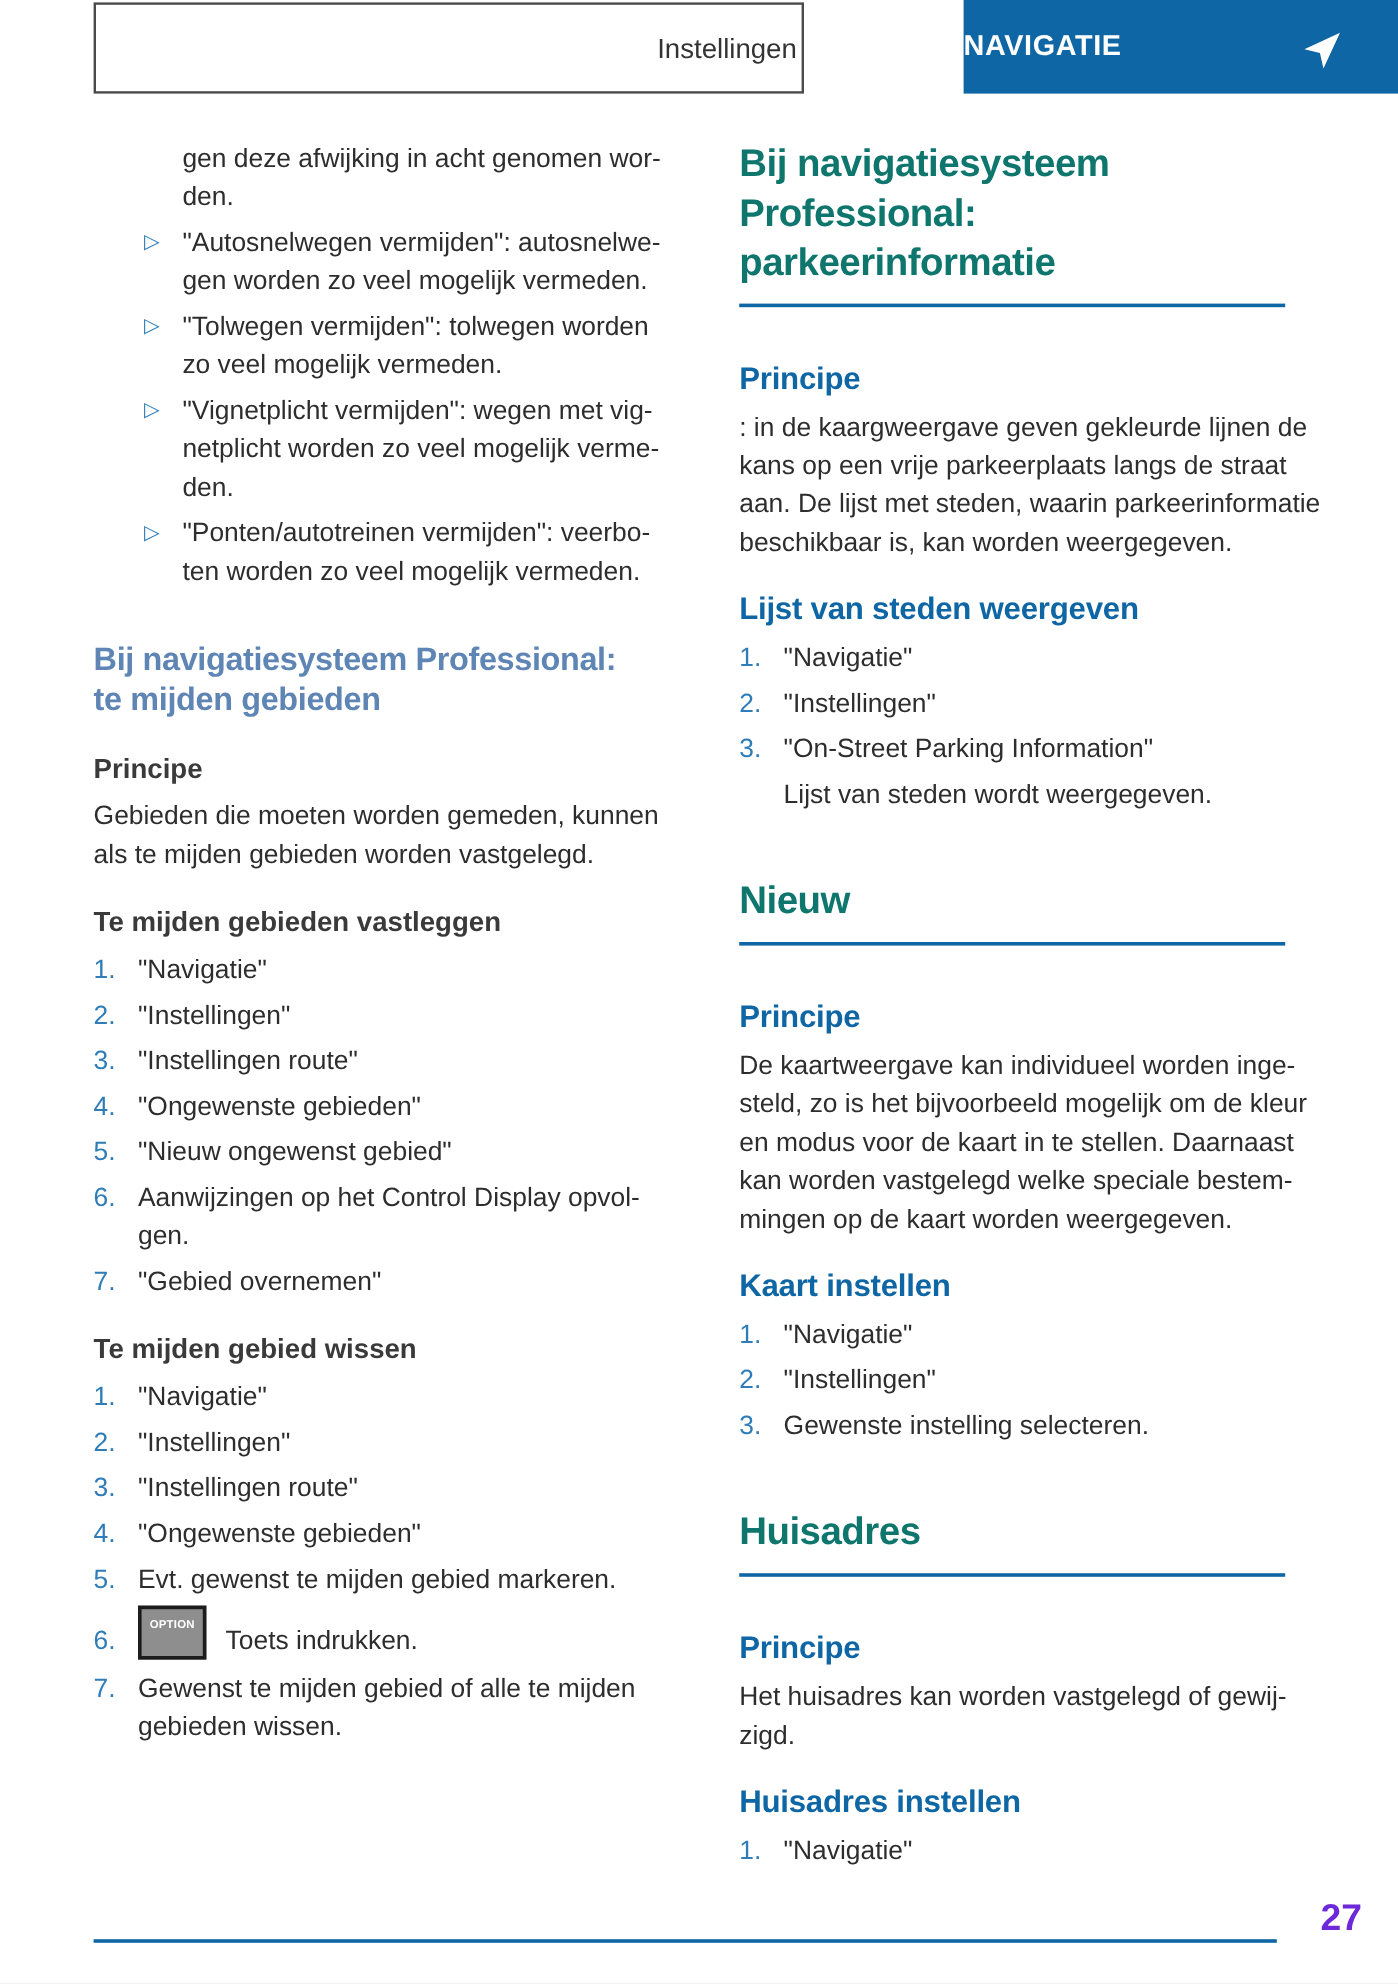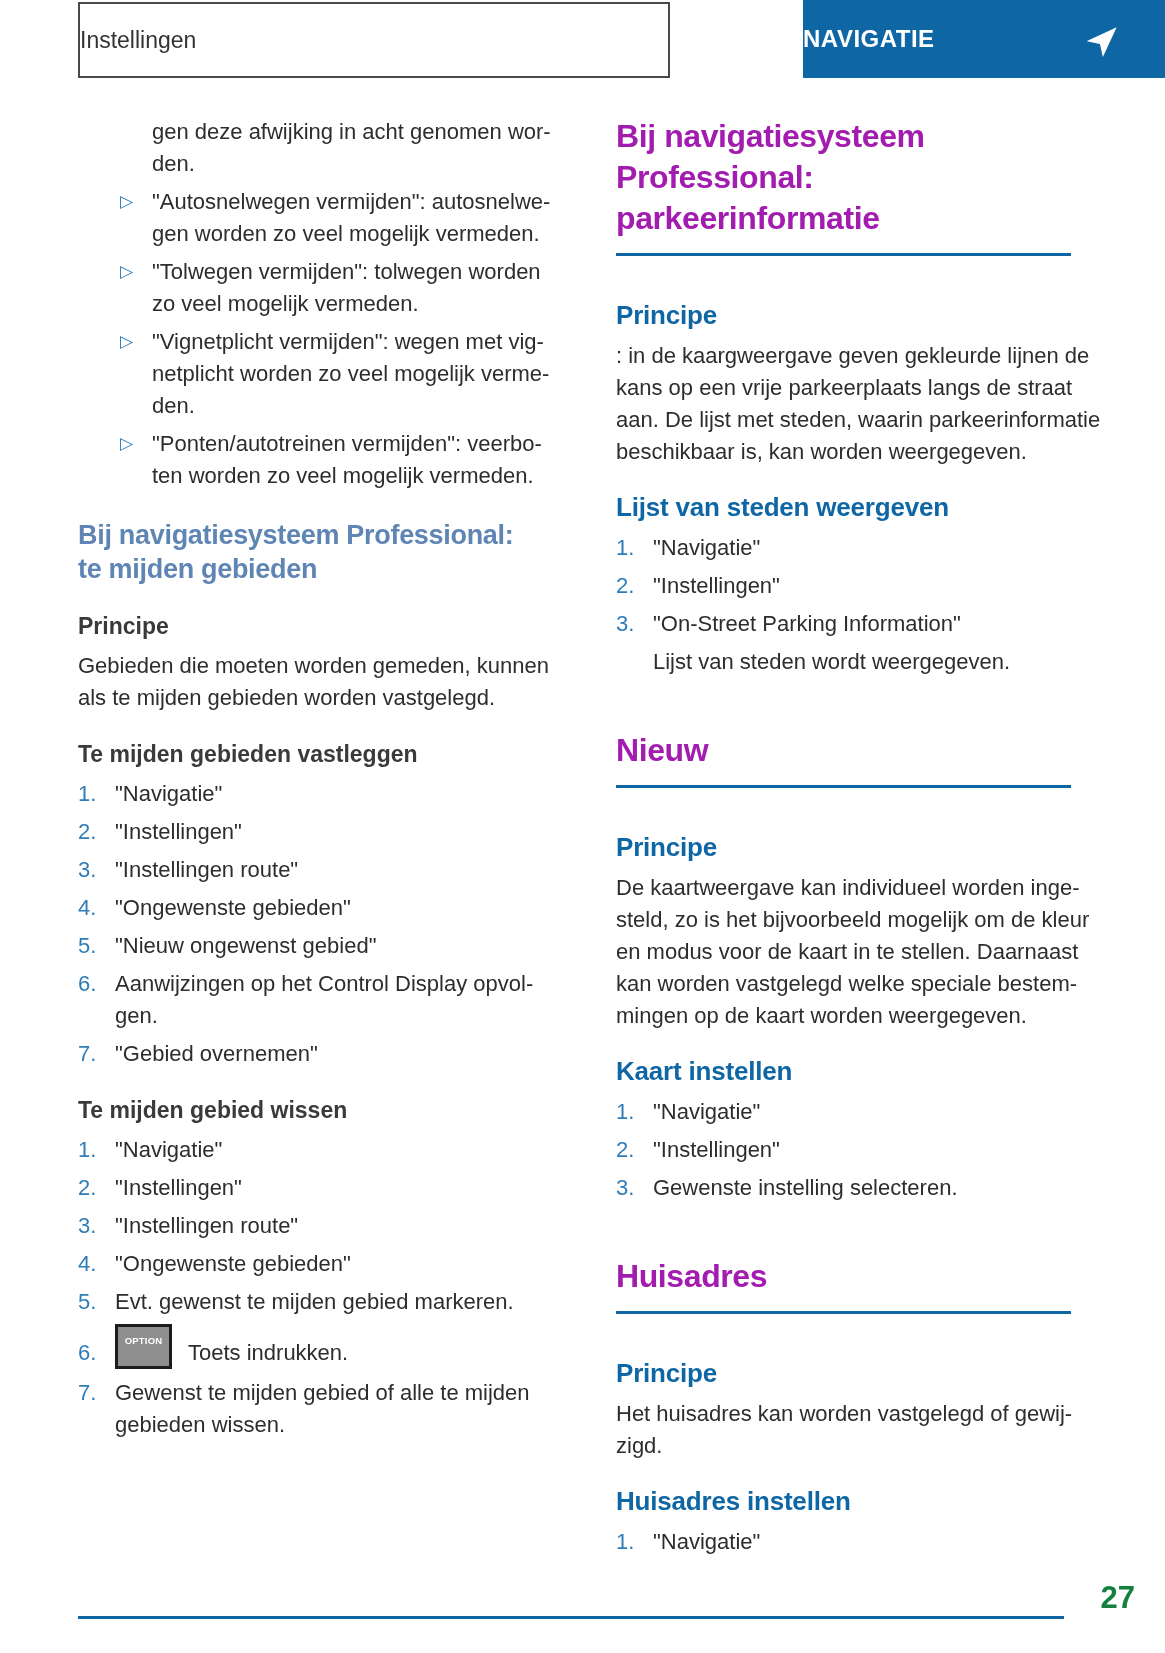--- a/index.html
+++ b/index.html
@@ -8,22 +8,22 @@
     position:relative; width:1165px; height:1653px; margin:0 auto;
     background:#ffffff; overflow:hidden;
     font-family:"Liberation Sans", sans-serif; color:#2d2d2d;
   }
   .ml { white-space:pre-line; }
 
   
   .hdr-box {
     position:absolute; left:78px; top:2px; width:592px; height:76px;
     border:2px solid #4a4a4a; background:#ffffff;
-    display:flex; align-items:center; justify-content:flex-start;
-    padding-right:27px; font-size:23px; color:#333333;
+    display:flex; align-items:center; justify-content:flex-end;
+    padding-right:4px; font-size:23px; color:#333333;
   }
   .hdr-tab {
     position:absolute; left:803px; top:0; width:362px; height:78px;
     background:#0f66a4; color:#ffffff;
     display:flex; align-items:center; justify-content:space-between;
     gap:16px; padding-right:42px;
   }
   .hdr-tab .tab-label { font-size:24px; font-weight:bold; letter-spacing:.5px; }
   .nav-arrow { width:36px; height:36px; display:block; }
 
@@ -33,54 +33,54 @@
   .col-right { left:616px; width:525px; }
 
   .body { font-size:22px; line-height:32px; }
 
   
   .intro { margin-left:74px; margin-bottom:6px; }
   .bullet { display:flex; margin-left:42px; margin-bottom:6px; }
   .bullet .tri { flex:none; width:32px; font-size:17px; line-height:32px; color:#2f7db8; }
   .bullet .txt { flex:1; }
   .h2-steel {
-    margin-top:26px; font-size:27px; line-height:34px; font-weight:bold;
+    margin-top:40px; font-size:27px; line-height:34px; font-weight:bold;
     color:#5f85b5; letter-spacing:-0.3px;
   }
   .h3-dark { margin-top:26px; font-size:23px; line-height:28px; font-weight:bold; color:#3a3a3a; }
   .para { margin-top:10px; }
   .list { margin-top:10px; }
   .li { display:flex; margin-bottom:6px; }
   .li .num { flex:none; width:37px; font-size:22px; line-height:32px; color:#2f7db8; }
   .li .txt { flex:1; font-size:22px; line-height:32px; }
   .key-row { align-items:flex-end; margin-top:4px; margin-bottom:8px; }
   .keycap {
     flex:none; width:57px; height:45px; margin-right:16px;
     background:#8e8e8e; border:3px solid #1c1c1c;
     display:flex; justify-content:center; padding-top:8px;
   }
   .keycap-label { font-size:9.5px; font-weight:bold; color:#ffffff; letter-spacing:.2px; }
 
   
   .h1-blue {
     font-size:32px; line-height:41px; font-weight:bold;
-    color:#a21caf; letter-spacing:-0.4px;
+    color:#0f766e; letter-spacing:-0.4px;
   }
   .rule { width:455px; height:3px; background:#0f66a4; margin-top:14px; }
   .h2-blue {
     margin-top:44px; font-size:26px; line-height:30px; font-weight:bold;
     color:#0f66a4; letter-spacing:-0.2px;
   }
   .h2-blue.tight { margin-top:24px; }
   .sec-gap { margin-top:52px; }
   .list-note { margin-left:37px; margin-top:4px; }
 
   
   .foot-line { position:absolute; left:78px; width:986px; top:1616px; height:3px; background:#0f66a4; }
-  .page-num  { position:absolute; right:30px; top:1580px; font-size:31px; font-weight:bold; color:#15803d; }
+  .page-num  { position:absolute; right:30px; top:1580px; font-size:31px; font-weight:bold; color:#6d28d9; }
 </style>
 </head>
 <body>
 
 <div class="page">
 
   <div class="hdr-box">
     <span>Instellingen</span>
   </div>
   <div class="hdr-tab">

